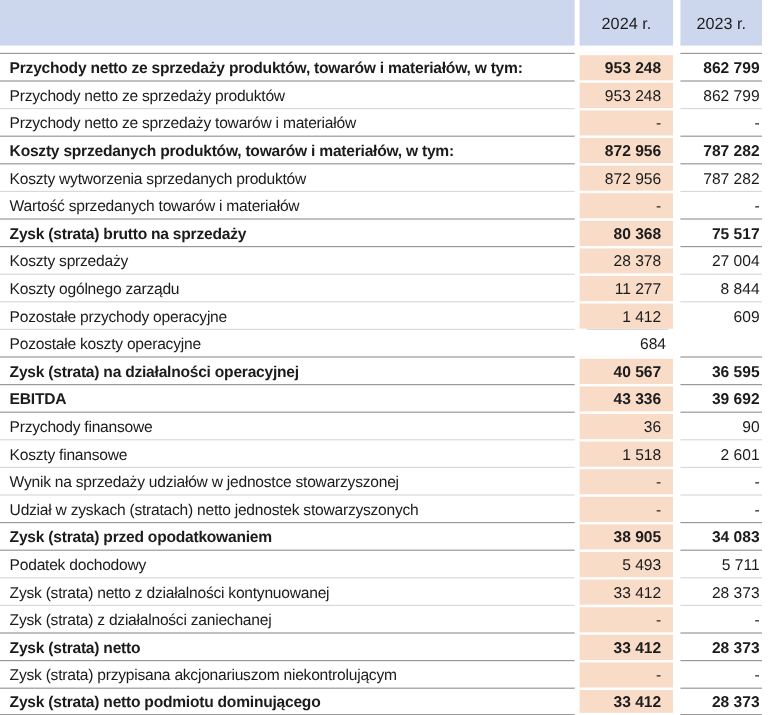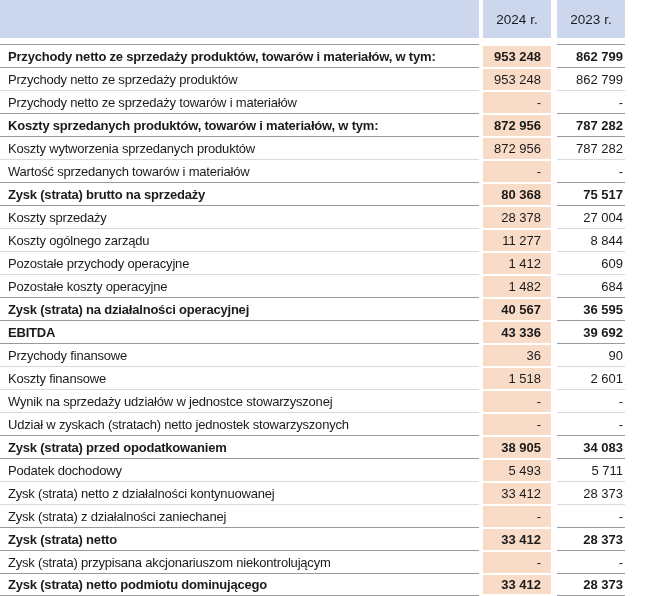--- a/index.html
+++ b/index.html
@@ -26,21 +26,21 @@
     display:flex; align-items:center; justify-content:center;
     font-size:13.5px;
   }
   .hgap{ height:6px; background:#ffffff; }
 
   
   .c-label{ width:479px; flex:none; }
   .vgap{ flex:none; background:#ffffff; }
   .vgap.g1{ width:4px; }
   .vgap.g2{ width:6px; }
-  .c-2024{ width:68px; flex:none; }
+  .c-2024{ width:78px; flex:none; }
   .c-2023{ width:68px; flex:none; }
 
   
   .row{ display:flex; height:23px; font-size:13px; }
   .row .cell{ display:flex; align-items:center; }
   .row .c-label{
     padding-left:8px;
     letter-spacing:-0.2px;
     border-top:1px solid var(--grid-light);
     white-space:nowrap; overflow:hidden;
@@ -142,21 +142,20 @@
       <div class="row normal">
         <div class="cell c-label">Pozostałe przychody operacyjne</div>
         <div class="vgap g1"></div>
         <div class="cell num c-2024">1 412</div>
         <div class="vgap g2"></div>
         <div class="cell num c-2023">609</div>
       </div>
       <div class="row normal">
         <div class="cell c-label">Pozostałe koszty operacyjne</div>
         <div class="vgap g1"></div>
-        <div class="cell num c-2024">1 482</div>
         <div class="vgap g2"></div>
         <div class="cell num c-2023">684</div>
       </div>
       <div class="row bold dark-top">
         <div class="cell c-label">Zysk (strata) na działalności operacyjnej</div>
         <div class="vgap g1"></div>
         <div class="cell num c-2024">40 567</div>
         <div class="vgap g2"></div>
         <div class="cell num c-2023">36 595</div>
       </div>

